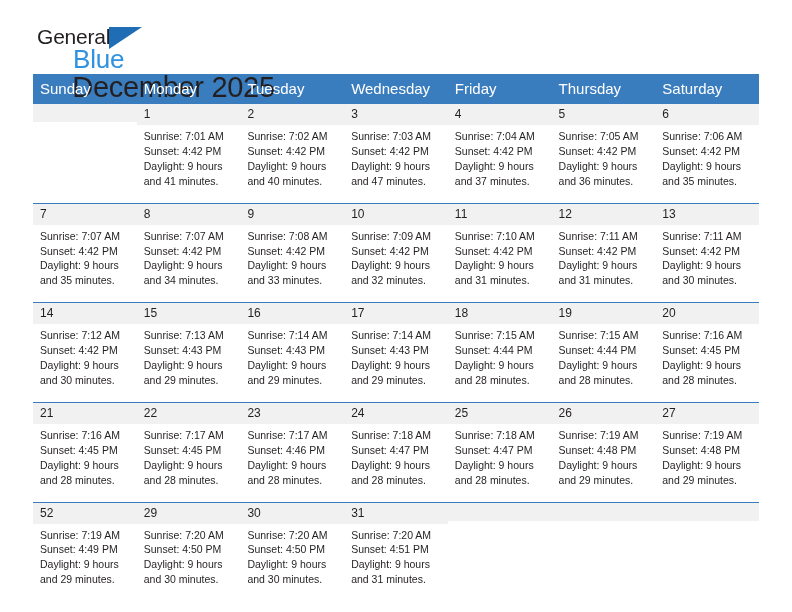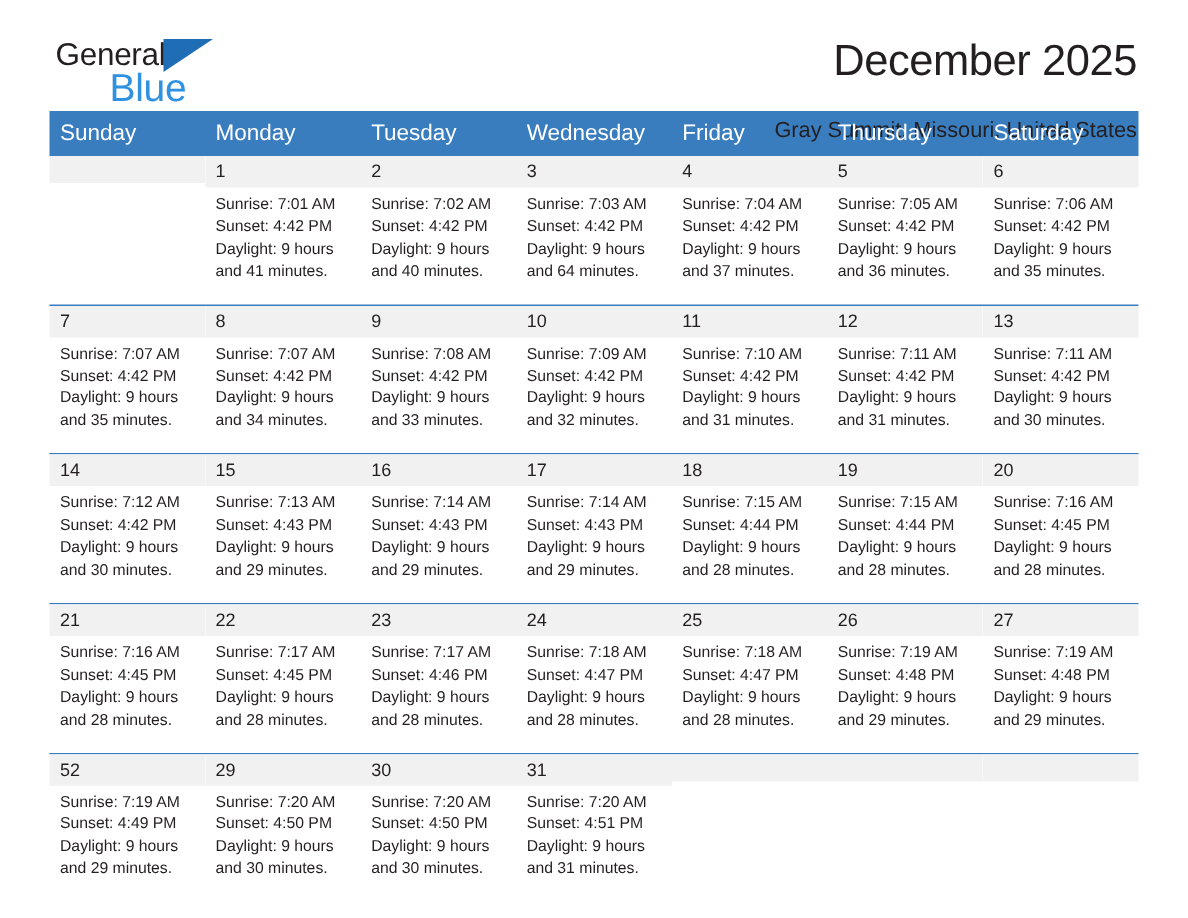--- a/index.html
+++ b/index.html
@@ -23,20 +23,21 @@
   }
 
   
   .header {
     display: flex;
     align-items: flex-start;
     justify-content: space-between;
     height: 70px;
     padding-top: 26px;
     box-sizing: border-box;
+    flex-direction: column;
   }
   .logo {
     position: relative;
     width: 180px;
     line-height: 1;
     padding-left: 4px;
   }
   .logo-row1 {
     font-size: 21px;
     color: #231f20;
@@ -183,21 +184,21 @@
               <div>Daylight: 9 hours</div>
               <div>and 40 minutes.</div>
             </div>
           </div>
           <div class="day">
             <div class="day-num">3</div>
             <div class="day-body">
               <div>Sunrise: 7:03 AM</div>
               <div>Sunset: 4:42 PM</div>
               <div>Daylight: 9 hours</div>
-              <div>and 64 minutes.</div>
+              <div>and 47 minutes.</div>
             </div>
           </div>
           <div class="day">
             <div class="day-num">4</div>
             <div class="day-body">
               <div>Sunrise: 7:04 AM</div>
               <div>Sunset: 4:42 PM</div>
               <div>Daylight: 9 hours</div>
               <div>and 37 minutes.</div>
             </div>

